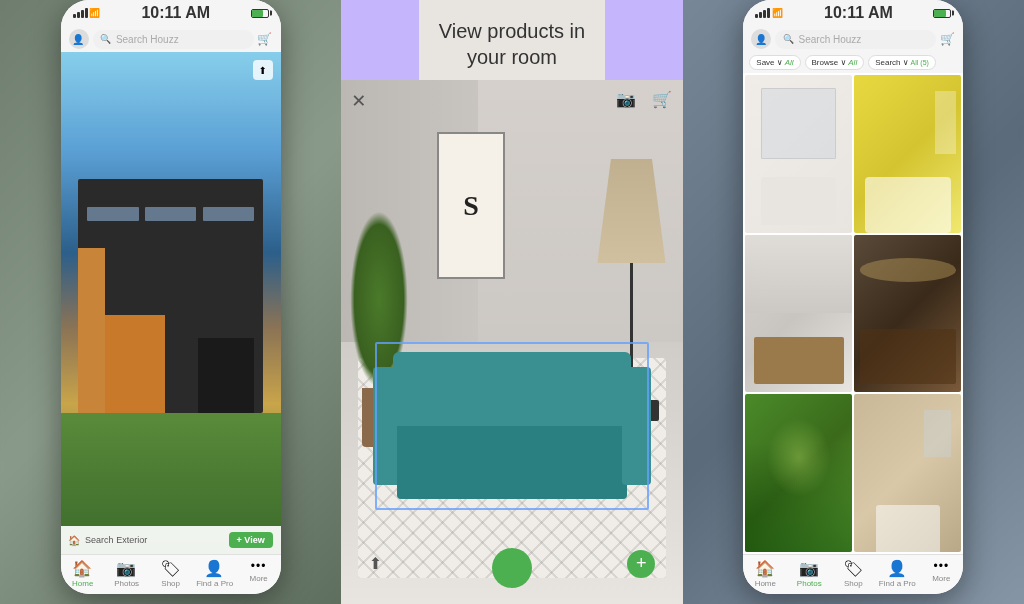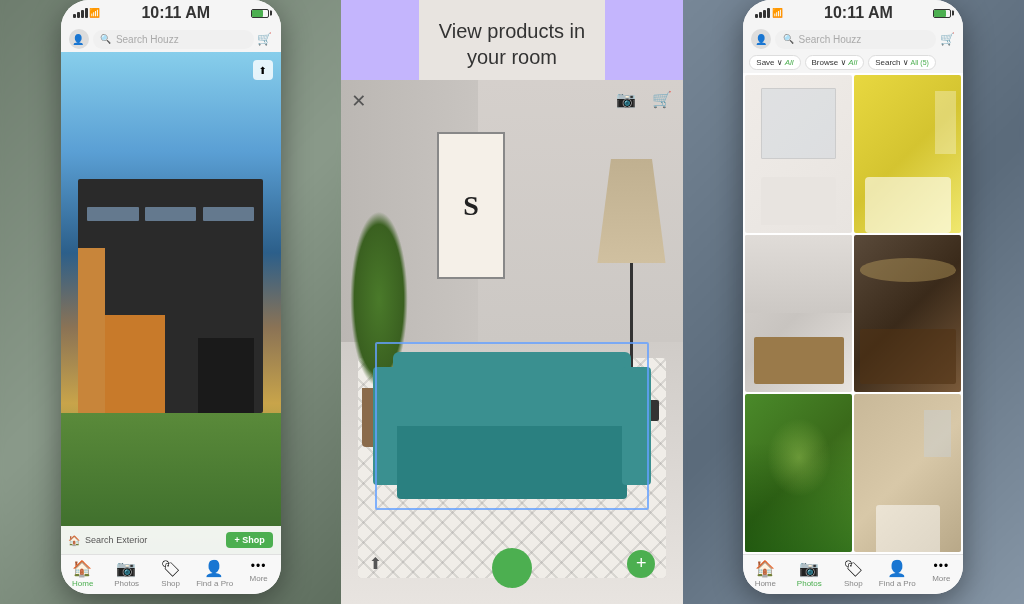--- a/index.html
+++ b/index.html
@@ -579,21 +579,21 @@
         <div style="position:absolute; bottom:0; left:0; right:0; height:28%; background:linear-gradient(180deg, #5a8a3a 0%, #3a6a2a 100%);"></div>
 
         <div style="position:absolute; top:8px; right:8px; width:20px; height:20px; background:rgba(255,255,255,0.8); border-radius:4px; display:flex; align-items:center; justify-content:center; font-size:10px;">⬆</div>
       </div>
 
       <div class="photo-label">
         <div class="label-left">
           <span class="label-icon">🏠</span>
           <span style="font-size:9px; color:#555;">Search Exterior</span>
         </div>
-        <button class="save-btn">+ Shop</button>
+        <button class="save-btn">+ View</button>
       </div>
     </div>
 
     <div class="nav-bar">
       <div class="nav-item active">
         <span class="nav-icon" style="color:#4caf50;">🏠</span>
         <span class="nav-label" style="color:#4caf50;">Home</span>
       </div>
       <div class="nav-item">
         <span class="nav-icon">📷</span>

